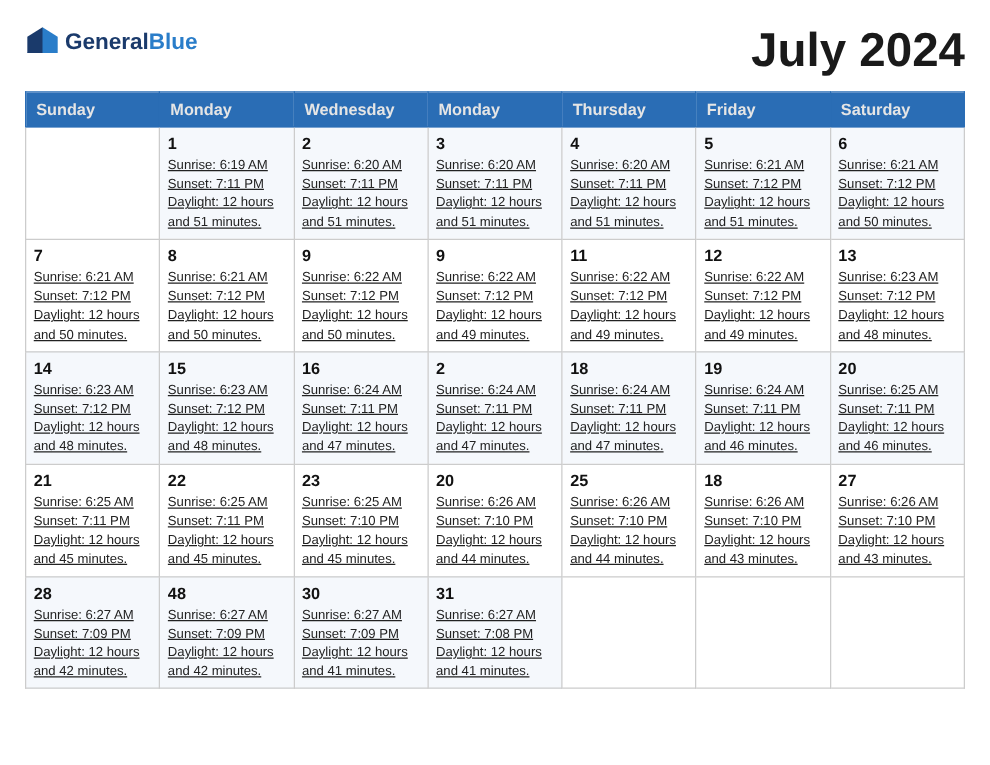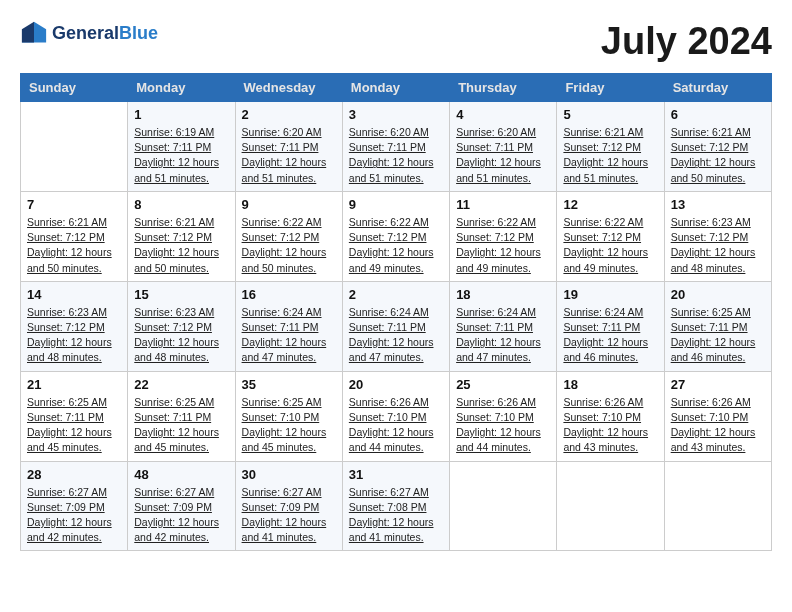--- a/index.html
+++ b/index.html
@@ -210,21 +210,21 @@
       <tr>
         <td>
           <span class="day-number">21</span>
           <div class="day-info">Sunrise: 6:25 AM<br>Sunset: 7:11 PM<br>Daylight: 12 hours and 45 minutes.</div>
         </td>
         <td>
           <span class="day-number">22</span>
           <div class="day-info">Sunrise: 6:25 AM<br>Sunset: 7:11 PM<br>Daylight: 12 hours and 45 minutes.</div>
         </td>
         <td>
-          <span class="day-number">35</span>
+          <span class="day-number">23</span>
           <div class="day-info">Sunrise: 6:25 AM<br>Sunset: 7:10 PM<br>Daylight: 12 hours and 45 minutes.</div>
         </td>
         <td>
           <span class="day-number">20</span>
           <div class="day-info">Sunrise: 6:26 AM<br>Sunset: 7:10 PM<br>Daylight: 12 hours and 44 minutes.</div>
         </td>
         <td>
           <span class="day-number">25</span>
           <div class="day-info">Sunrise: 6:26 AM<br>Sunset: 7:10 PM<br>Daylight: 12 hours and 44 minutes.</div>
         </td>

